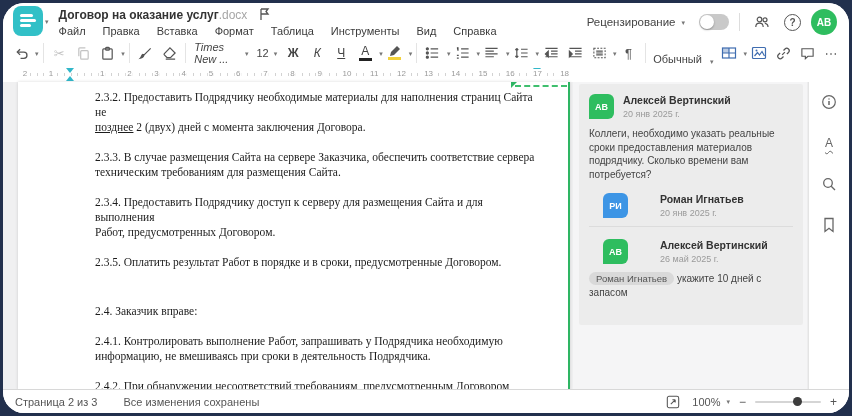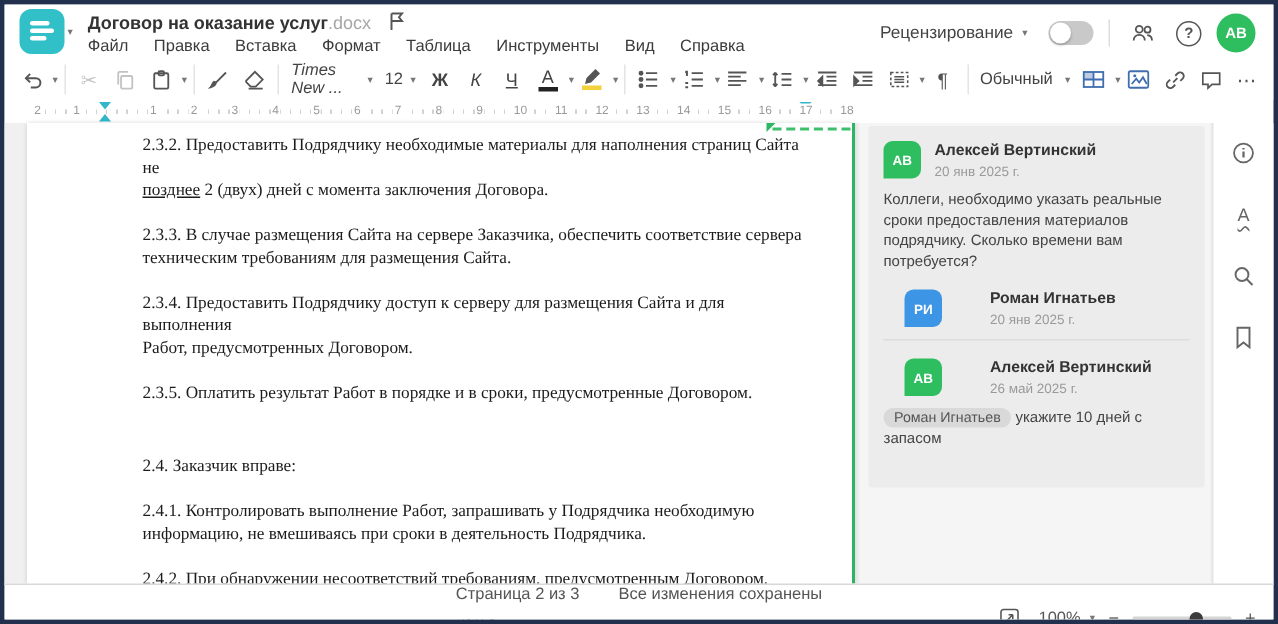--- a/index.html
+++ b/index.html
@@ -1,18 +1,18 @@
 <!DOCTYPE html>
 <html><head>
 <meta charset="utf-8">
 <style>
   html,body{margin:0;padding:0;width:852px;height:416px;overflow:hidden;
     font-family:"Liberation Sans",sans-serif;background:#22304d;}
   .window{position:absolute;left:3px;top:3px;width:846px;height:410px;background:#fff;
-    border-radius:0;overflow:hidden;}
+    border-radius:21px;overflow:hidden;}
 
   
   .topbar{position:absolute;left:0;top:0;right:0;height:36px;background:#fff;display:flex;align-items:flex-start;}
   .logo-wrap{display:flex;align-items:center;margin:3px 6px 0 10px;}
   .logo{width:30px;height:30px;border-radius:8px;background:#31c0c7;position:relative;}
   .logo i{position:absolute;left:7px;height:2.5px;background:#fff;border-radius:2px;}
   .logo i:nth-child(1){top:8px;width:13px;}
   .logo i:nth-child(2){top:13px;width:16px;}
   .logo i:nth-child(3){top:18px;width:11px;}
   .caret{font-size:7px;color:#777;margin-left:2px;line-height:1;}
@@ -44,21 +44,21 @@
   .combo{display:flex;align-items:center;gap:3px;padding:0 4px;height:24px;}
   .combo-label{font-size:11px;color:#444;font-style:italic;}
   .combo-plain{font-size:11px;color:#444;}
   .fmt-letter{font-size:12px;color:#444;width:16px;text-align:center;}
   .b{font-weight:bold;}
   .i{font-style:italic;}
   .u{text-decoration:underline;}
   .fontcolor{display:flex;flex-direction:column;align-items:center;line-height:1;}
   .fontcolor .bar{width:13px;height:3px;background:#222;margin-top:1px;}
   .hl .bar{width:13px;height:3px;background:#f2d13c;margin-top:1px;}
-  .style-combo{width:84px;justify-content:space-between;}
+  .style-combo{width:84px;justify-content:space-between;align-items:flex-end;}
 
   
   .h-ruler{position:absolute;left:0;top:64px;width:568px;height:15px;background:#fff;}
   .h-ruler::before{content:"";position:absolute;left:20px;width:538px;top:6px;height:3px;
     background:repeating-linear-gradient(90deg,#d2d2d2 0 1px,transparent 1px 6.8px);}
   .h-num{position:absolute;top:2px;font-size:8px;color:#9a9a9a;transform:translateX(-50%);background:#fff;padding:0 1px;}
   .ind-marker{position:absolute;width:0;height:0;border-left:4px solid transparent;border-right:4px solid transparent;}
   .ind-down{border-top:5px solid #31b7c9;top:1px;}
   .ind-up{border-bottom:5px solid #31b7c9;bottom:1px;}
   .v-ruler{position:absolute;left:0;top:79px;width:16px;bottom:23px;background:#f8f8f8;}
@@ -99,21 +99,21 @@
   .c-scrollbar .thumb{position:absolute;left:1px;width:5px;top:2px;bottom:6px;background:#c2c2c2;border-radius:3px;}
 
   
   .right-rail{position:absolute;right:0;width:40px;top:0;bottom:0;background:#fff;border-left:1px solid #e4e4e4;
     display:flex;flex-direction:column;align-items:center;padding-top:10px;gap:21px;}
   .rail-btn{width:20px;height:20px;display:flex;align-items:center;justify-content:center;color:#666;}
   .spell-a{font-size:12px;color:#666;text-decoration:underline wavy #666 1px;text-underline-offset:3px;}
 
   
   .statusbar{position:absolute;left:0;bottom:0;right:0;height:23px;background:#fff;border-top:1px solid #d8d8d8;
-    display:flex;align-items:center;padding:0 12px;font-size:11px;color:#555;flex-direction:column;}
+    display:flex;align-items:center;padding:0 12px;font-size:11px;color:#555;}
   .status-left{display:flex;gap:26px;}
   .status-right{margin-left:auto;display:flex;align-items:center;gap:9px;}
   .zoom-select{display:flex;align-items:center;gap:4px;}
   .zoom-track{position:relative;width:66px;height:2px;background:#d5d5d5;border-radius:1px;}
   .zoom-dot{position:absolute;top:-3.5px;left:58%;width:9px;height:9px;border-radius:50%;background:#3c3c3c;}
   .zbtn{font-size:12px;color:#555;line-height:1;}
 </style>
 </head>
 <body>
 

